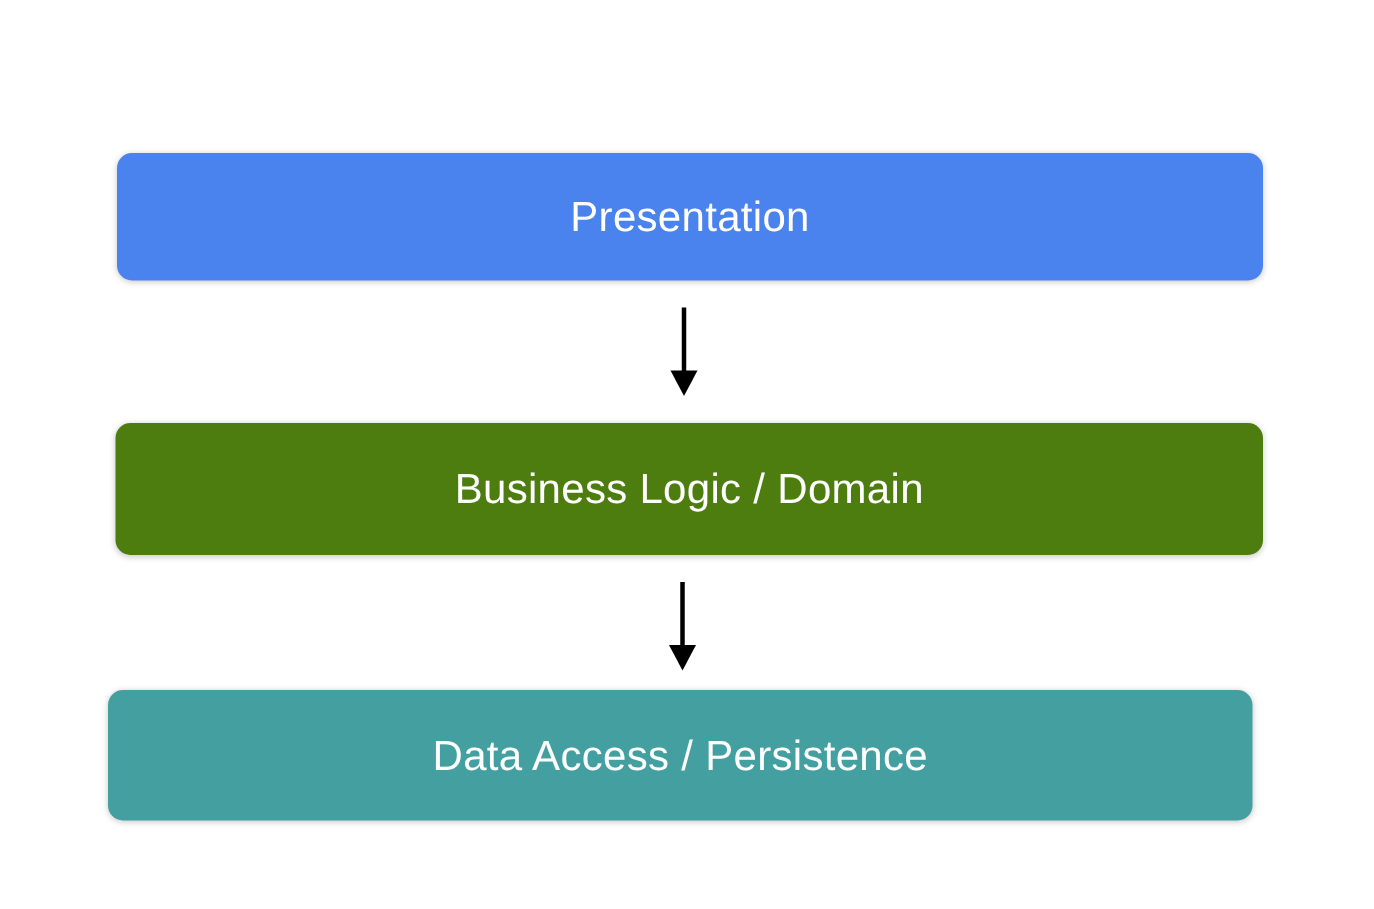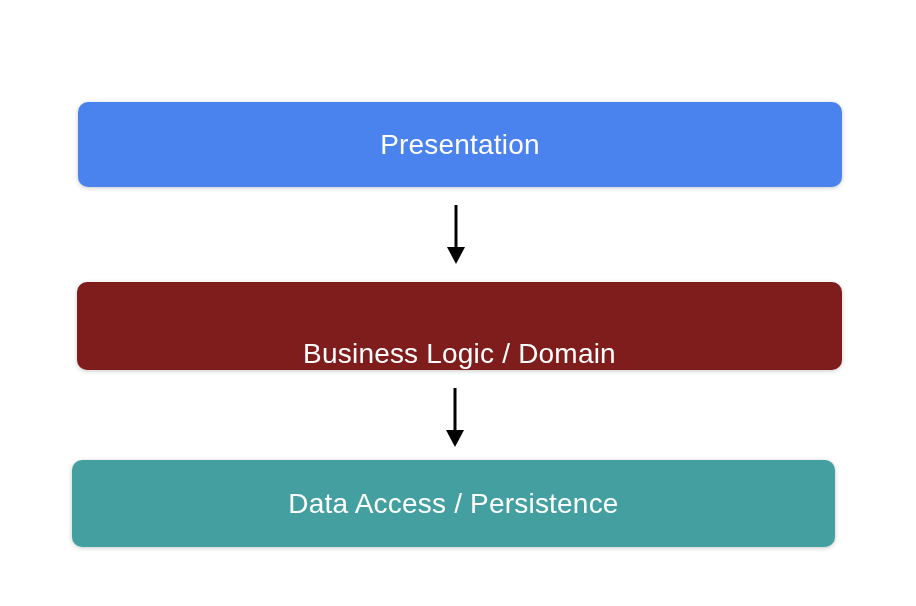--- a/index.html
+++ b/index.html
@@ -85,21 +85,21 @@
     <span class="layer-label">Presentation</span>
   </div>
 
   <div class="arrow" id="arrow-1" style="color: rgb(0, 0, 0);">
     <svg viewBox="0 0 24 62" xmlns="http://www.w3.org/2000/svg">
       <line x1="12" y1="2" x2="12" y2="45" stroke="currentColor" stroke-width="3"></line>
       <polygon points="3,44 21,44 12,61" fill="currentColor"></polygon>
     </svg>
   </div>
 
-  <div class="layer-box" id="layer-business" style="background-color: #7f1d1d; align-items: flex-end;">
+  <div class="layer-box" id="layer-business" style="background-color: #4d7c0f;">
     <span class="layer-label">Business Logic / Domain</span>
   </div>
 
   <div class="arrow" id="arrow-2" style="color: rgb(0, 0, 0);">
     <svg viewBox="0 0 24 62" xmlns="http://www.w3.org/2000/svg">
       <line x1="12" y1="2" x2="12" y2="45" stroke="currentColor" stroke-width="3"></line>
       <polygon points="3,44 21,44 12,61" fill="currentColor"></polygon>
     </svg>
   </div>
 

